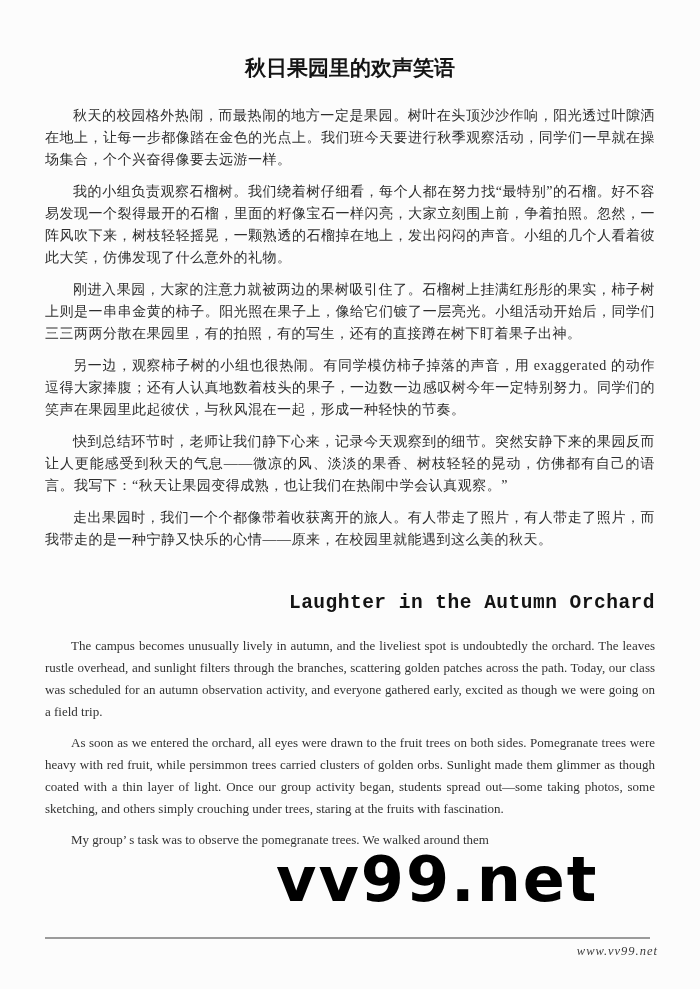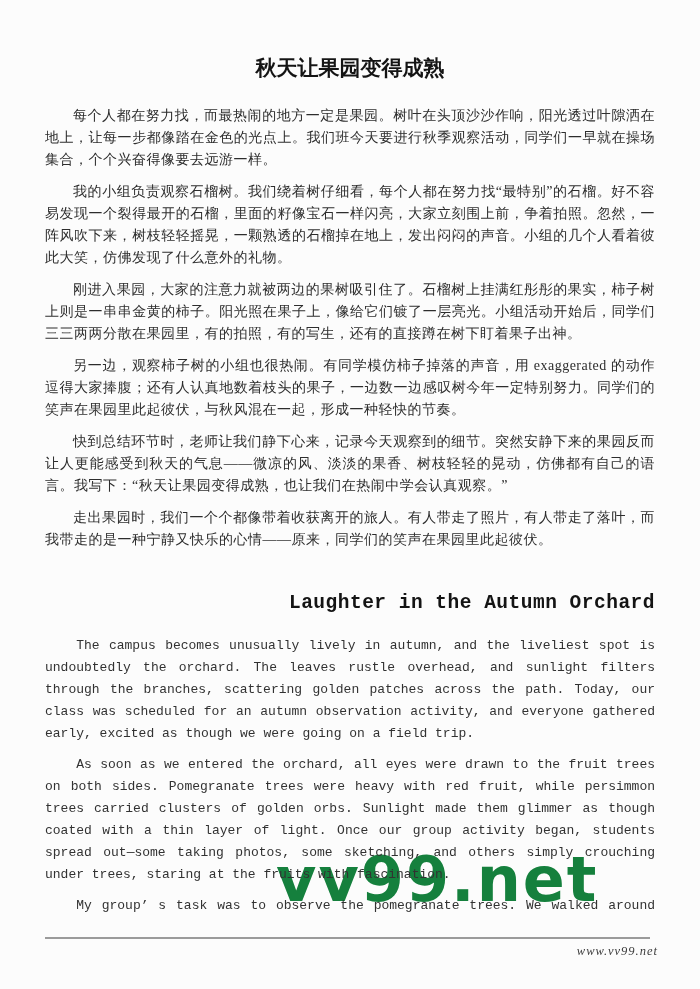--- a/index.html
+++ b/index.html
@@ -18,21 +18,21 @@
 
   .watermark {
     position: absolute;
     left: 276px;
     top: 843px;
     z-index: 0;
     font-family: "DejaVu Sans", sans-serif;
     font-weight: bold;
     font-size: 62px;
     letter-spacing: 2px;
-    color: #15803d;
+    color: #000000;
     user-select: none;
     white-space: nowrap;
   }
 
   .content {
     position: absolute;
     left: 45px;
     right: 45px;
     top: 0;
     z-index: 1;
@@ -64,21 +64,21 @@
     font-size: 19.5px;
     line-height: 24px;
     font-weight: bold;
     text-align: right;
     color: #141414;
     letter-spacing: 0.5px;
   }
 
   .en-paragraph {
     margin: 0 0 9px 0;
-    font-family: Liberation Mono, monospace;
+    font-family: Liberation Serif, serif;
     font-size: 13px;
     line-height: 22px;
     text-align: justify;
     text-indent: 4ch;
     color: #323232;
   }
 
   .en-paragraph.clipped {
     max-height: 22px;
     overflow: hidden;
@@ -110,28 +110,28 @@
 </style>
 </head>
 <body>
 
 <div class="page">
 
   <div class="watermark">vv99.net</div>
 
   <div class="content">
 
-    <h1 class="zh-title">秋天让果园变得成熟</h1>
+    <h1 class="zh-title">秋日果园里的欢声笑语</h1>
 
-    <p class="zh-paragraph">每个人都在努力找，而最热闹的地方一定是果园。树叶在头顶沙沙作响，阳光透过叶隙洒在地上，让每一步都像踏在金色的光点上。我们班今天要进行秋季观察活动，同学们一早就在操场集合，个个兴奋得像要去远游一样。</p>
+    <p class="zh-paragraph">秋天的校园格外热闹，而最热闹的地方一定是果园。树叶在头顶沙沙作响，阳光透过叶隙洒在地上，让每一步都像踏在金色的光点上。我们班今天要进行秋季观察活动，同学们一早就在操场集合，个个兴奋得像要去远游一样。</p>
     <p class="zh-paragraph">我的小组负责观察石榴树。我们绕着树仔细看，每个人都在努力找“最特别”的石榴。好不容易发现一个裂得最开的石榴，里面的籽像宝石一样闪亮，大家立刻围上前，争着拍照。忽然，一阵风吹下来，树枝轻轻摇晃，一颗熟透的石榴掉在地上，发出闷闷的声音。小组的几个人看着彼此大笑，仿佛发现了什么意外的礼物。</p>
     <p class="zh-paragraph">刚进入果园，大家的注意力就被两边的果树吸引住了。石榴树上挂满红彤彤的果实，柿子树上则是一串串金黄的柿子。阳光照在果子上，像给它们镀了一层亮光。小组活动开始后，同学们三三两两分散在果园里，有的拍照，有的写生，还有的直接蹲在树下盯着果子出神。</p>
     <p class="zh-paragraph">另一边，观察柿子树的小组也很热闹。有同学模仿柿子掉落的声音，用 exaggerated 的动作逗得大家捧腹；还有人认真地数着枝头的果子，一边数一边感叹树今年一定特别努力。同学们的笑声在果园里此起彼伏，与秋风混在一起，形成一种轻快的节奏。</p>
     <p class="zh-paragraph">快到总结环节时，老师让我们静下心来，记录今天观察到的细节。突然安静下来的果园反而让人更能感受到秋天的气息——微凉的风、淡淡的果香、树枝轻轻的晃动，仿佛都有自己的语言。我写下：“秋天让果园变得成熟，也让我们在热闹中学会认真观察。”</p>
-    <p class="zh-paragraph">走出果园时，我们一个个都像带着收获离开的旅人。有人带走了照片，有人带走了落叶，而我带走的是一种宁静又快乐的心情——原来，同学们的笑声在果园里此起彼伏。</p>
+    <p class="zh-paragraph">走出果园时，我们一个个都像带着收获离开的旅人。有人带走了照片，有人带走了照片，而我带走的是一种宁静又快乐的心情——原来，在校园里就能遇到这么美的秋天。</p>
 
     <h2 class="en-title">Laughter in the Autumn Orchard</h2>
 
     <p class="en-paragraph">The campus becomes unusually lively in autumn, and the liveliest spot is undoubtedly the orchard. The leaves rustle overhead, and sunlight filters through the branches, scattering golden patches across the path. Today, our class was scheduled for an autumn observation activity, and everyone gathered early, excited as though we were going on a field trip.</p>
     <p class="en-paragraph">As soon as we entered the orchard, all eyes were drawn to the fruit trees on both sides. Pomegranate trees were heavy with red fruit, while persimmon trees carried clusters of golden orbs. Sunlight made them glimmer as though coated with a thin layer of light. Once our group activity began, students spread out—some taking photos, some sketching, and others simply crouching under trees, staring at the fruits with fascination.</p>
     <p class="en-paragraph clipped">My group’ s task was to observe the pomegranate trees. We walked around them</p>
 
   </div>
 
   <hr class="footer-divider">

